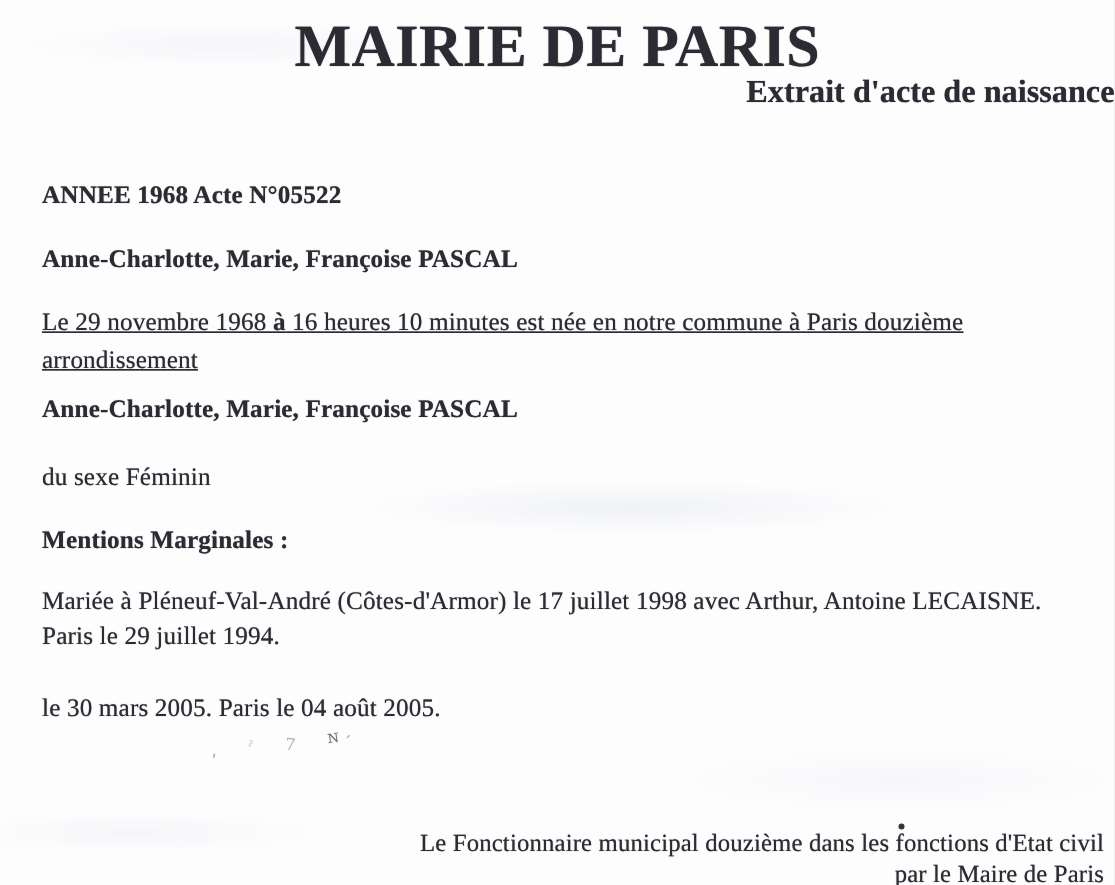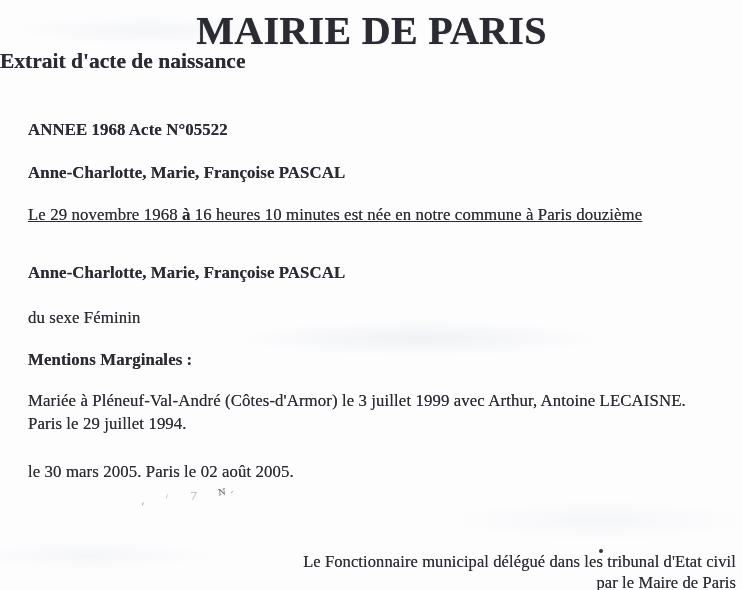--- a/index.html
+++ b/index.html
@@ -43,21 +43,21 @@
     line-height: 34px;
     font-weight: bold;
     letter-spacing: 0.3px;
     text-shadow: 0 0 0.7px rgba(43,43,51,0.8);
   }
   .doc-subtitle {
     position: absolute;
     top: 48px;
     left: 0;
     width: 743px;
-    text-align: left;
+    text-align: right;
     font-size: 21.5px;
     line-height: 26px;
     font-weight: bold;
     text-shadow: 0 0 0.6px rgba(43,43,51,0.8);
   }
   .footer-block {
     position: absolute;
     right: 7px;
     top: 551px;
     width: 720px;
@@ -87,40 +87,41 @@
 
   <div class="doc-title">MAIRIE DE PARIS</div>
   <div class="doc-subtitle">Extrait d'acte de naissance</div>
 
   <div class="txt bold" style="top: 117px;">ANNEE 1968 Acte N°05522</div>
 
   <div class="txt bold" style="top: 160px;">Anne-Charlotte, Marie, Françoise PASCAL</div>
 
   <div class="txt" style="top: 202px; text-decoration: underline;">
     <span>Le 29 novembre 1968 </span><span class="bold">à</span><span> 16 heures 10 minutes est née en notre commune à Paris douzième</span><br>
+    <span>arrondissement</span>
   </div>
 
   <div class="txt bold" style="top: 260px;">Anne-Charlotte, Marie, Françoise PASCAL</div>
 
   <div class="txt" style="top: 305px;">du sexe Féminin</div>
 
   <div class="txt bold" style="top: 347px;">Mentions Marginales :</div>
 
   <div class="txt" style="top: 389px; line-height: 23px;">
-    <span>Mariée à Pléneuf-Val-André (Côtes-d'Armor) le 3 juillet 1999 avec Arthur, Antoine LECAISNE.</span><br>
+    <span>Mariée à Pléneuf-Val-André (Côtes-d'Armor) le 17 juillet 1998 avec Arthur, Antoine LECAISNE.</span><br>
     <span>Paris le 29 juillet 1994.</span>
   </div>
 
   <div class="txt" style="top: 437px; line-height: 23px;">
     <br>
-    <span>le 30 mars 2005. Paris le 02 août 2005.</span>
+    <span>le 30 mars 2005. Paris le 04 août 2005.</span>
   </div>
 
   <div class="footer-block">
-    <span>Le Fonctionnaire municipal délégué dans les tribunal d'Etat civil</span><br>
+    <span>Le Fonctionnaire municipal douzième dans les fonctions d'Etat civil</span><br>
     <span>par le Maire de Paris</span>
   </div>
 
 <span class="pen-mark" style="left: 140px; top: 494px; font-size: 11px; opacity: 0.5; transform: rotate(-18deg);">‚</span>
     <span class="pen-mark" style="left: 165px; top: 493px; font-size: 10px; opacity: 0.35; transform: rotate(14deg);">ˀ</span>
     <span class="pen-mark" style="left: 190px; top: 490px; font-size: 11px; opacity: 0.4; transform: rotate(6deg);">7</span>
     <span class="pen-mark" style="left: 218px; top: 484px; font-size: 12px; opacity: 0.7; transform: rotate(-8deg);">ɴ</span>
     <span class="pen-mark" style="left: 229px; top: 489px; font-size: 10px; opacity: 0.45; transform: rotate(20deg);">ʼ</span>
     <span class="speck" style="left: 599px; top: 549px; width: 4px; height: 4px;"></span>
   </div>

